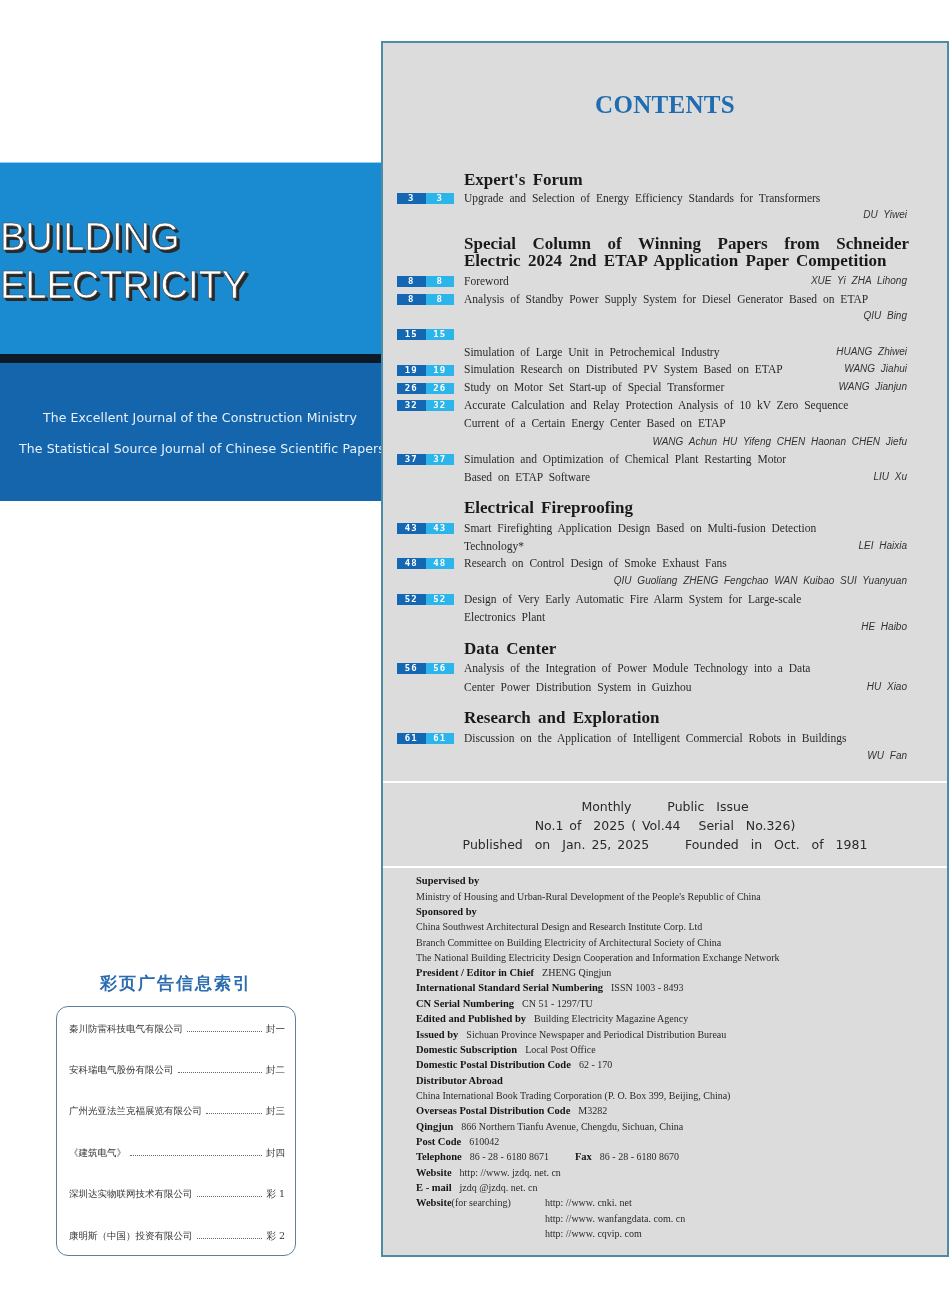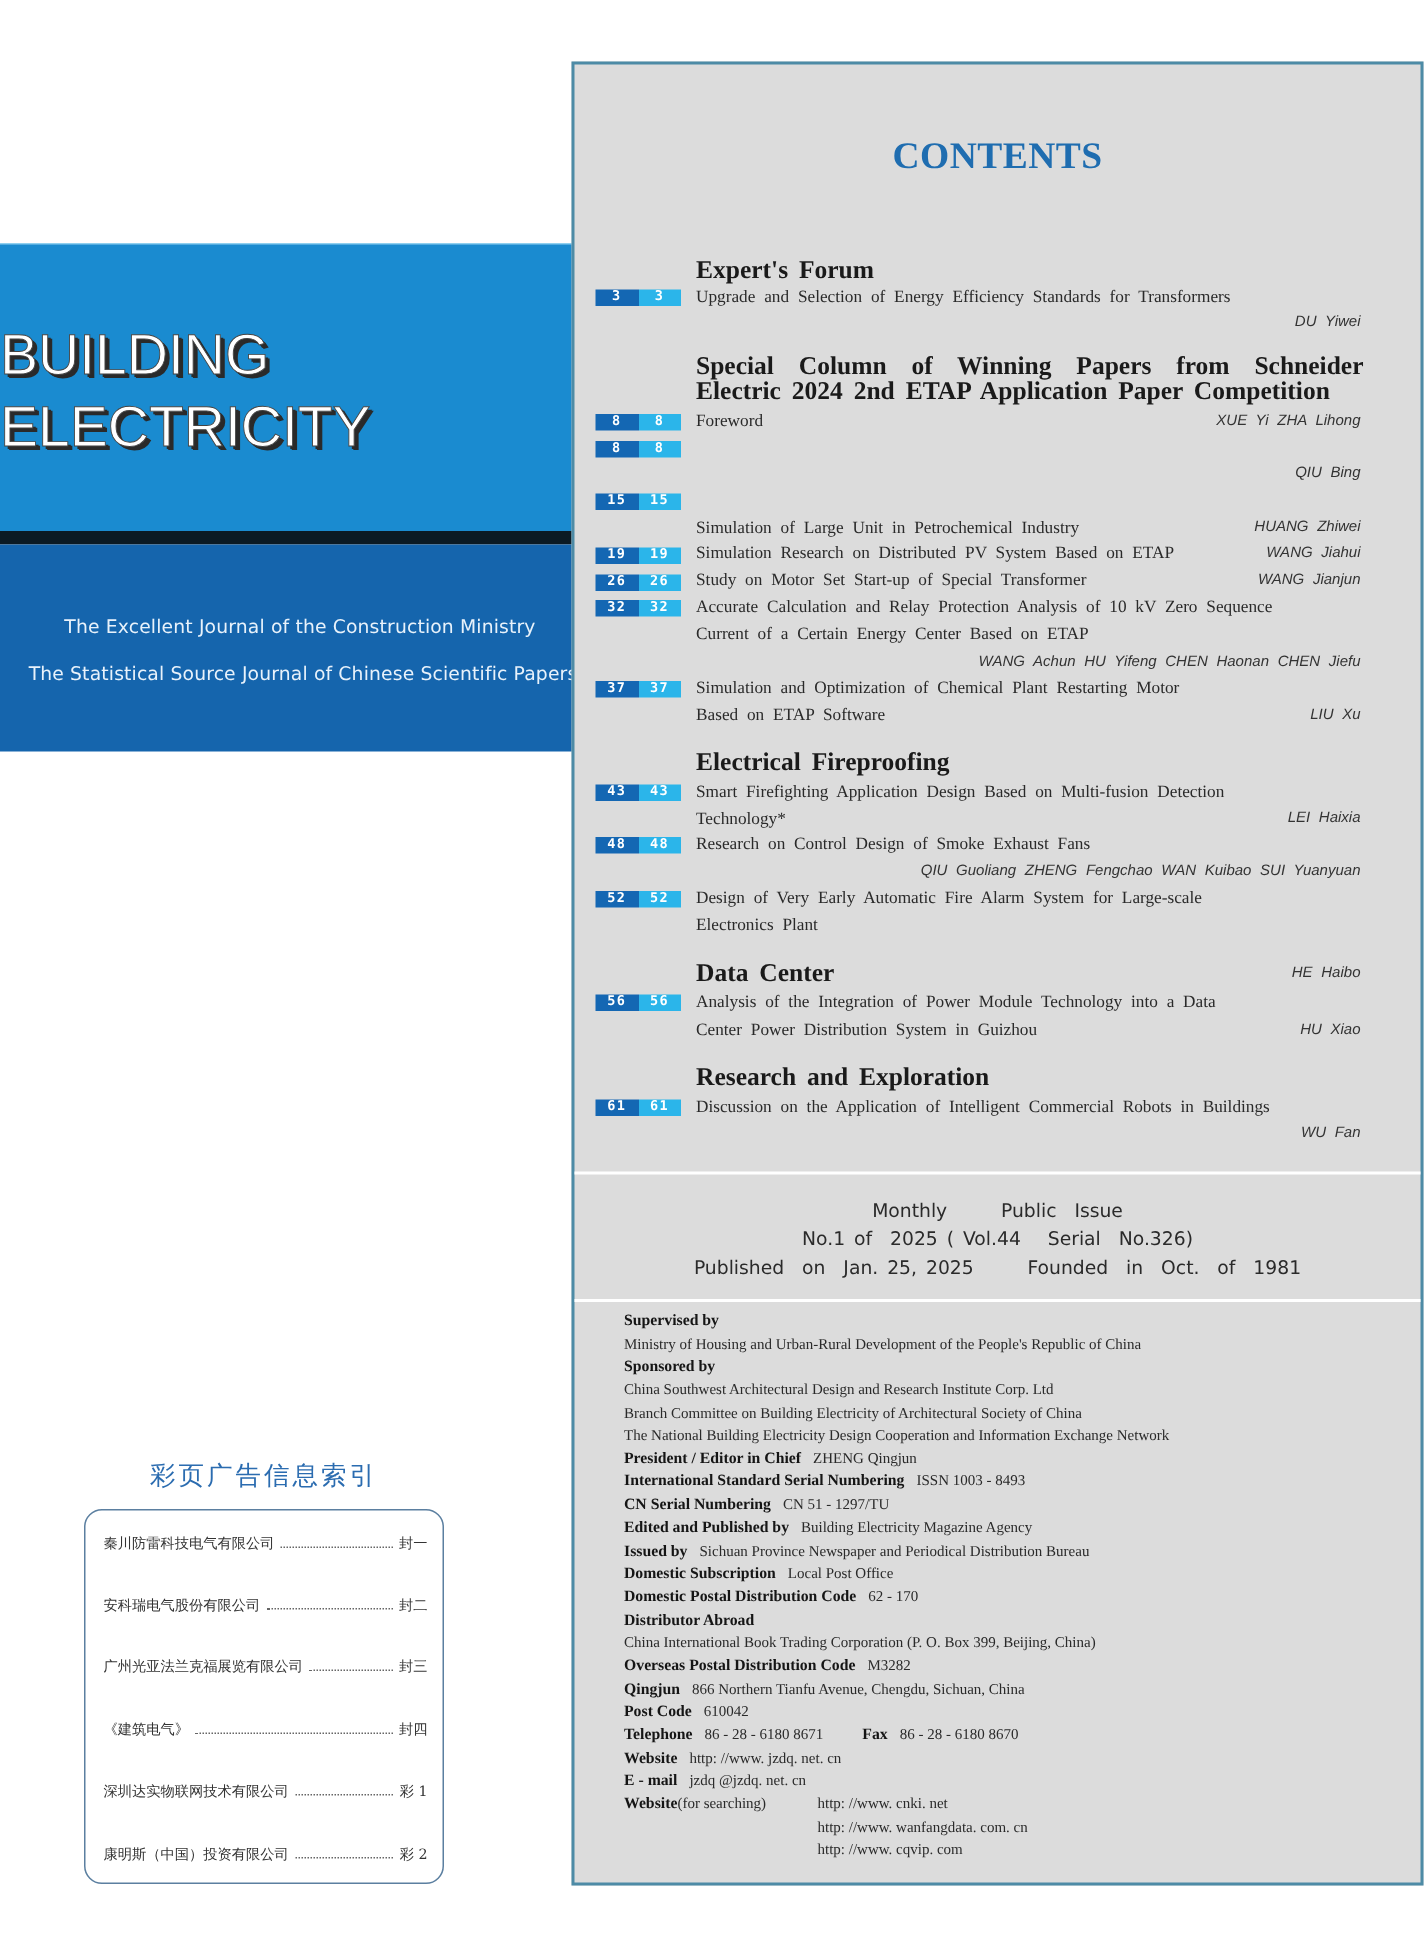--- a/index.html
+++ b/index.html
@@ -35,21 +35,21 @@
       position: absolute; left: 0; width: 400px; text-align: center;
       font-family: "DejaVu Sans", sans-serif; font-size: 12.5px; color: #e8f2fb;
       letter-spacing: 0.1px;
     }
     .tagline.t1 { top: 410px; left: 0; width: 400px; }
     .tagline.t2 { top: 441px; left: 0; width: 404px; }
 
     
     .ad-title {
       position: absolute; left: 56px; top: 972px; width: 240px; text-align: center;
-      font-family: "DejaVu Serif", serif; font-weight: normal; font-size: 17px;
+      font-family: "DejaVu Serif", serif; font-weight: bold; font-size: 17px;
       color: #2b6cb0; letter-spacing: 2px;
     }
     .ad-box {
       position: absolute; left: 56px; top: 1006px; width: 240px; height: 250px;
       border: 1px solid #5b7fa0; border-radius: 12px; background: #fff;
     }
     .ad-row {
       position: absolute; left: 12px; width: 216px; height: 16px;
       display: flex; align-items: center;
       font-family: "DejaVu Sans", sans-serif; font-size: 9.5px; color: #333;
@@ -178,20 +178,21 @@
     <span class="b-l">8</span>
     <span class="b-r">8</span>
   </div>
   <div class="line" style="top:230px">Foreword</div>
   <div class="author" style="top:230px">XUE Yi   ZHA Lihong</div>
 
   <div class="badge" style="top:251px">
     <span class="b-l">8</span>
     <span class="b-r">8</span>
   </div>
+  <div class="line" style="top:248px">Analysis of Standby Power Supply System for Diesel Generator Based on ETAP</div>
   <div class="author" style="top:265px">QIU Bing</div>
 
   <div class="badge" style="top:286px">
     <span class="b-l">15</span>
     <span class="b-r">15</span>
   </div>
   <div class="line" style="top:301px">Simulation of Large Unit in Petrochemical Industry</div>
   <div class="author" style="top:301px">HUANG Zhiwei</div>
 
   <div class="badge" style="top:322px">
@@ -240,21 +241,21 @@
   </div>
   <div class="line" style="top:512px">Research on Control Design of Smoke Exhaust Fans</div>
   <div class="author" style="top:530px">QIU Guoliang   ZHENG Fengchao   WAN Kuibao   SUI Yuanyuan</div>
 
   <div class="badge" style="top:551px">
     <span class="b-l">52</span>
     <span class="b-r">52</span>
   </div>
   <div class="line" style="top:548px">Design of Very Early Automatic Fire Alarm System for Large-scale</div>
   <div class="line" style="top:566px">Electronics Plant</div>
-  <div class="author" style="top:598px">HE Haibo</div>
+  <div class="author" style="top:576px">HE Haibo</div>
 
   <div class="sec" style="top:597px">Data Center</div>
 
   <div class="badge" style="top:620px">
     <span class="b-l">56</span>
     <span class="b-r">56</span>
   </div>
   <div class="line" style="top:617px">Analysis of the Integration of Power Module Technology into a Data</div>
   <div class="line" style="top:636px">Center Power Distribution System in Guizhou</div>
   <div class="author" style="top:636px">HU Xiao</div>

